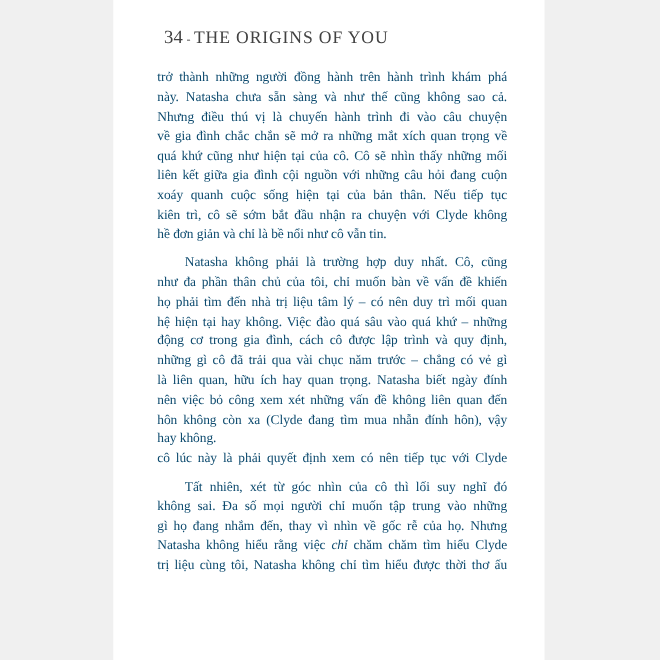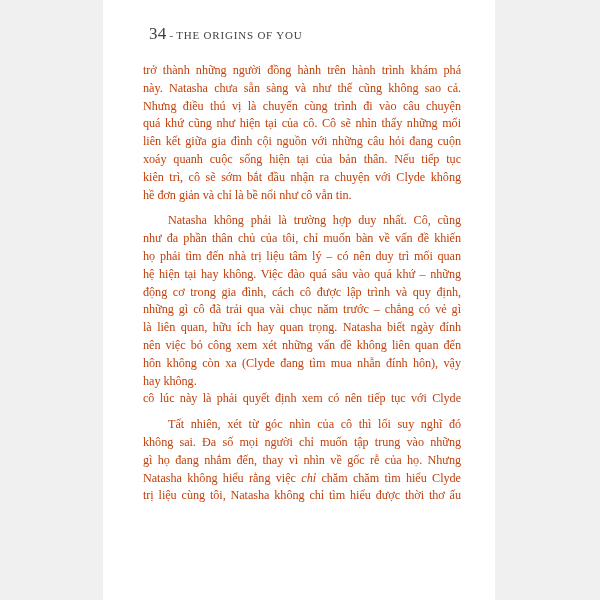--- a/index.html
+++ b/index.html
@@ -36,30 +36,30 @@
   .running-header .num {
     font-size: 17px;
     letter-spacing: 0.3px;
   }
   .running-header .sep {
     font-size: 11px;
     margin: 0 3px;
     color: #4a4a4a;
   }
   .running-header .title {
-    font-size: 11px;
+    font-size: 16px;
     letter-spacing: 0.8px;
     color: #424242;
   }
   .body-text {
     position: absolute;
     left: 40px;
     top: 62px;
     width: 318px;
-    color: #c2410c;
+    color: #0c4a6e;
     font-size: 12.2px;
     line-height: 17.8px;
     letter-spacing: -0.05px;
   }
   .para {
     margin: 0 0 8px 0;
   }
   .para:last-child { margin-bottom: 0; }
   .para.indent .line:first-child {
     text-indent: 25px;
@@ -82,21 +82,22 @@
   <div class="book-page">
 
     <div class="running-header">
       <span class="num">34</span><span class="sep">-</span><span class="title">THE ORIGINS OF YOU</span>
     </div>
 
     <div class="body-text" id="body-text">
         <div class="para">
           <div class="line">trở thành những người đồng hành trên hành trình khám phá</div>
           <div class="line">này. Natasha chưa sẵn sàng và như thế cũng không sao cả.</div>
-          <div class="line">Nhưng điều thú vị là chuyến cùng trình đi vào câu chuyện</div>
+          <div class="line">Nhưng điều thú vị là chuyến hành trình đi vào câu chuyện</div>
+          <div class="line">về gia đình chắc chắn sẽ mở ra những mắt xích quan trọng về</div>
           <div class="line">quá khứ cũng như hiện tại của cô. Cô sẽ nhìn thấy những mối</div>
           <div class="line">liên kết giữa gia đình cội nguồn với những câu hỏi đang cuộn</div>
           <div class="line">xoáy quanh cuộc sống hiện tại của bản thân. Nếu tiếp tục</div>
           <div class="line">kiên trì, cô sẽ sớm bắt đầu nhận ra chuyện với Clyde không</div>
           <div class="line para-end">hề đơn giản và chỉ là bề nổi như cô vẫn tin.</div>
         </div>
         <div class="para indent">
           <div class="line">Natasha không phải là trường hợp duy nhất. Cô, cũng</div>
           <div class="line">như đa phần thân chủ của tôi, chỉ muốn bàn về vấn đề khiến</div>
           <div class="line">họ phải tìm đến nhà trị liệu tâm lý – có nên duy trì mối quan</div>

